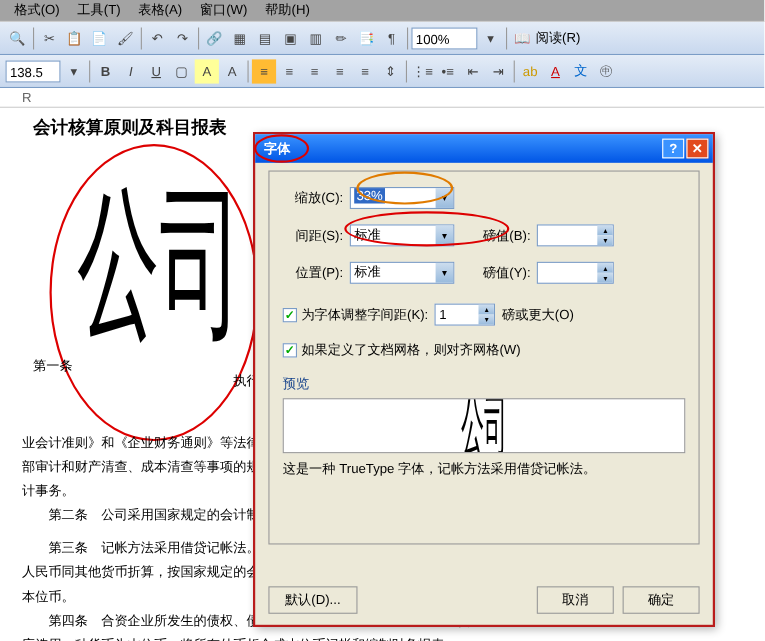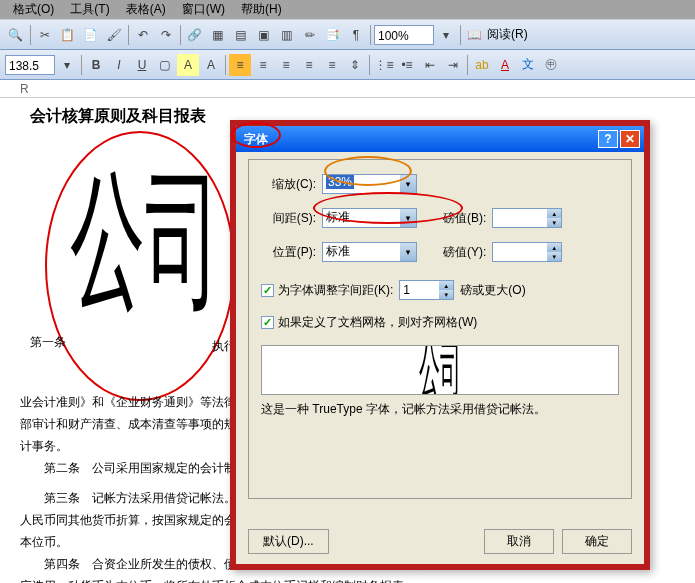--- a/index.html
+++ b/index.html
@@ -11,21 +11,21 @@
 .toolbar2{background:linear-gradient(#e4ecf7,#c8d8ee);height:30px;display:flex;align-items:center;padding:2px 5px;border-bottom:1px solid #7a9cc6;gap:1px}
 .tbtn{width:22px;height:22px;display:flex;align-items:center;justify-content:center;border:1px solid transparent;color:#444}
 .sep{width:1px;height:20px;background:#999;margin:0 2px}
 .combo{background:#fff;border:1px solid #7a9cc6;height:20px;padding:1px 3px;display:flex;align-items:flex-end}
 .ruler{background:#fff;height:18px;border-bottom:1px solid #ccc;display:flex;align-items:center;padding-left:20px;font-size:9px;color:#666}
 .doc{background:#fff;padding:0 30px;position:relative;height:480px}
 .doctitle{font-weight:bold;font-size:16px;margin-top:8px}
 .ellipse{position:absolute;left:45px;top:25px;width:190px;height:270px;border:2px solid #d00;border-radius:50%}
 .bigtext{position:absolute;left:70px;top:60px;font-size:150px;font-family:SimSun,serif;font-weight:normal;transform:scaleX(0.5);transform-origin:left;line-height:1}
 .doctext{position:absolute;top:285px;left:20px;right:20px;font-size:13px;line-height:22px}
-.dlg{position:absolute;left:230px;top:120px;width:420px;height:450px;background:#ece9d8;border:6px solid #b91c1c;box-shadow:3px 3px 8px rgba(0,0,0,0.3)}
+.dlg{position:absolute;left:230px;top:120px;width:420px;height:450px;background:#ece9d8;border:2px solid #b91c1c;box-shadow:3px 3px 8px rgba(0,0,0,0.3)}
 .titlebar{background:linear-gradient(#3a93ff,#0055e5);height:26px;display:flex;align-items:center;padding:0 4px;color:#fff;font-weight:bold}
 .titlebar .t{flex:1;padding-left:4px}
 .tbtn-close{width:20px;height:18px;background:#e24a1e;border:1px solid #fff;color:#fff;display:flex;align-items:center;justify-content:center;font-weight:bold;margin-left:2px}
 .tbtn-help{width:20px;height:18px;background:#3a93ff;border:1px solid #fff;color:#fff;display:flex;align-items:center;justify-content:center;font-weight:bold}
 .dlg-body{padding:8px 12px}
 .tabs{display:flex;margin-top:2px}
 .tab{padding:3px 10px;border:1px solid #999;background:#ece9d8;margin-right:-1px;cursor:default;position:relative}
 .tab.active{background:#ece9d8;border-bottom-color:#ece9d8;z-index:2}
 .tabcontent{border:1px solid #999;margin-top:-1px;padding:14px 12px;background:#ece9d8;height:340px;position:relative}
 .frow{display:flex;align-items:center;margin-bottom:14px;gap:6px}
@@ -129,21 +129,21 @@
 </div>
 
 <div class="ruler">
     <span>R</span>
   </div>
 
 <div class="doc">
   <div class="doctitle">会计核算原则及科目报表</div>
   <div class="ellipse"></div>
   <div class="bigtext">公司</div>
-  <div style="position:absolute;top:228px;left:30px;font-size:13px"><span>第一条</span></div>
+  <div style="position:absolute;top:218px;left:30px;font-size:13px"><span>第一条</span></div>
   <div style="position:absolute;top:232px;left:212px;font-size:13px"><span>执行《</span></div>
   <div class="doctext">
     <div>业会计准则》和《企业财务通则》等法律</div>
     <div>部审计和财产清查、成本清查等事项的规</div>
     <div>计事务。</div>
     <div>　　第二条　公司采用国家规定的会计制</div>
     <div style="height:8px"></div>
     <div>　　第三条　记帐方法采用借贷记帐法。</div>
     <div>人民币同其他货币折算，按国家规定的会</div>
     <div>本位币。</div>
@@ -214,20 +214,21 @@
             </div>
           </div>
         <span>磅或更大(O)</span>
       </div>
       <div class="frow">
         <div class="chk">
             <div class="box">✓</div>
             <span>如果定义了文档网格，则对齐网格(W)</span>
           </div>
       </div>
+      <div class="preview-lbl">预览</div>
       <div class="preview-box">
           <span>公司</span>
         </div>
       <div class="desc">这是一种 TrueType 字体，记帐方法采用借贷记帐法。</div>
     </div>
     <div class="dlg-buttons">
       <div class="btn">默认(D)...</div>
       <div class="spacer"></div>
       <div class="btn">取消</div>
       <div class="btn">确定</div>

